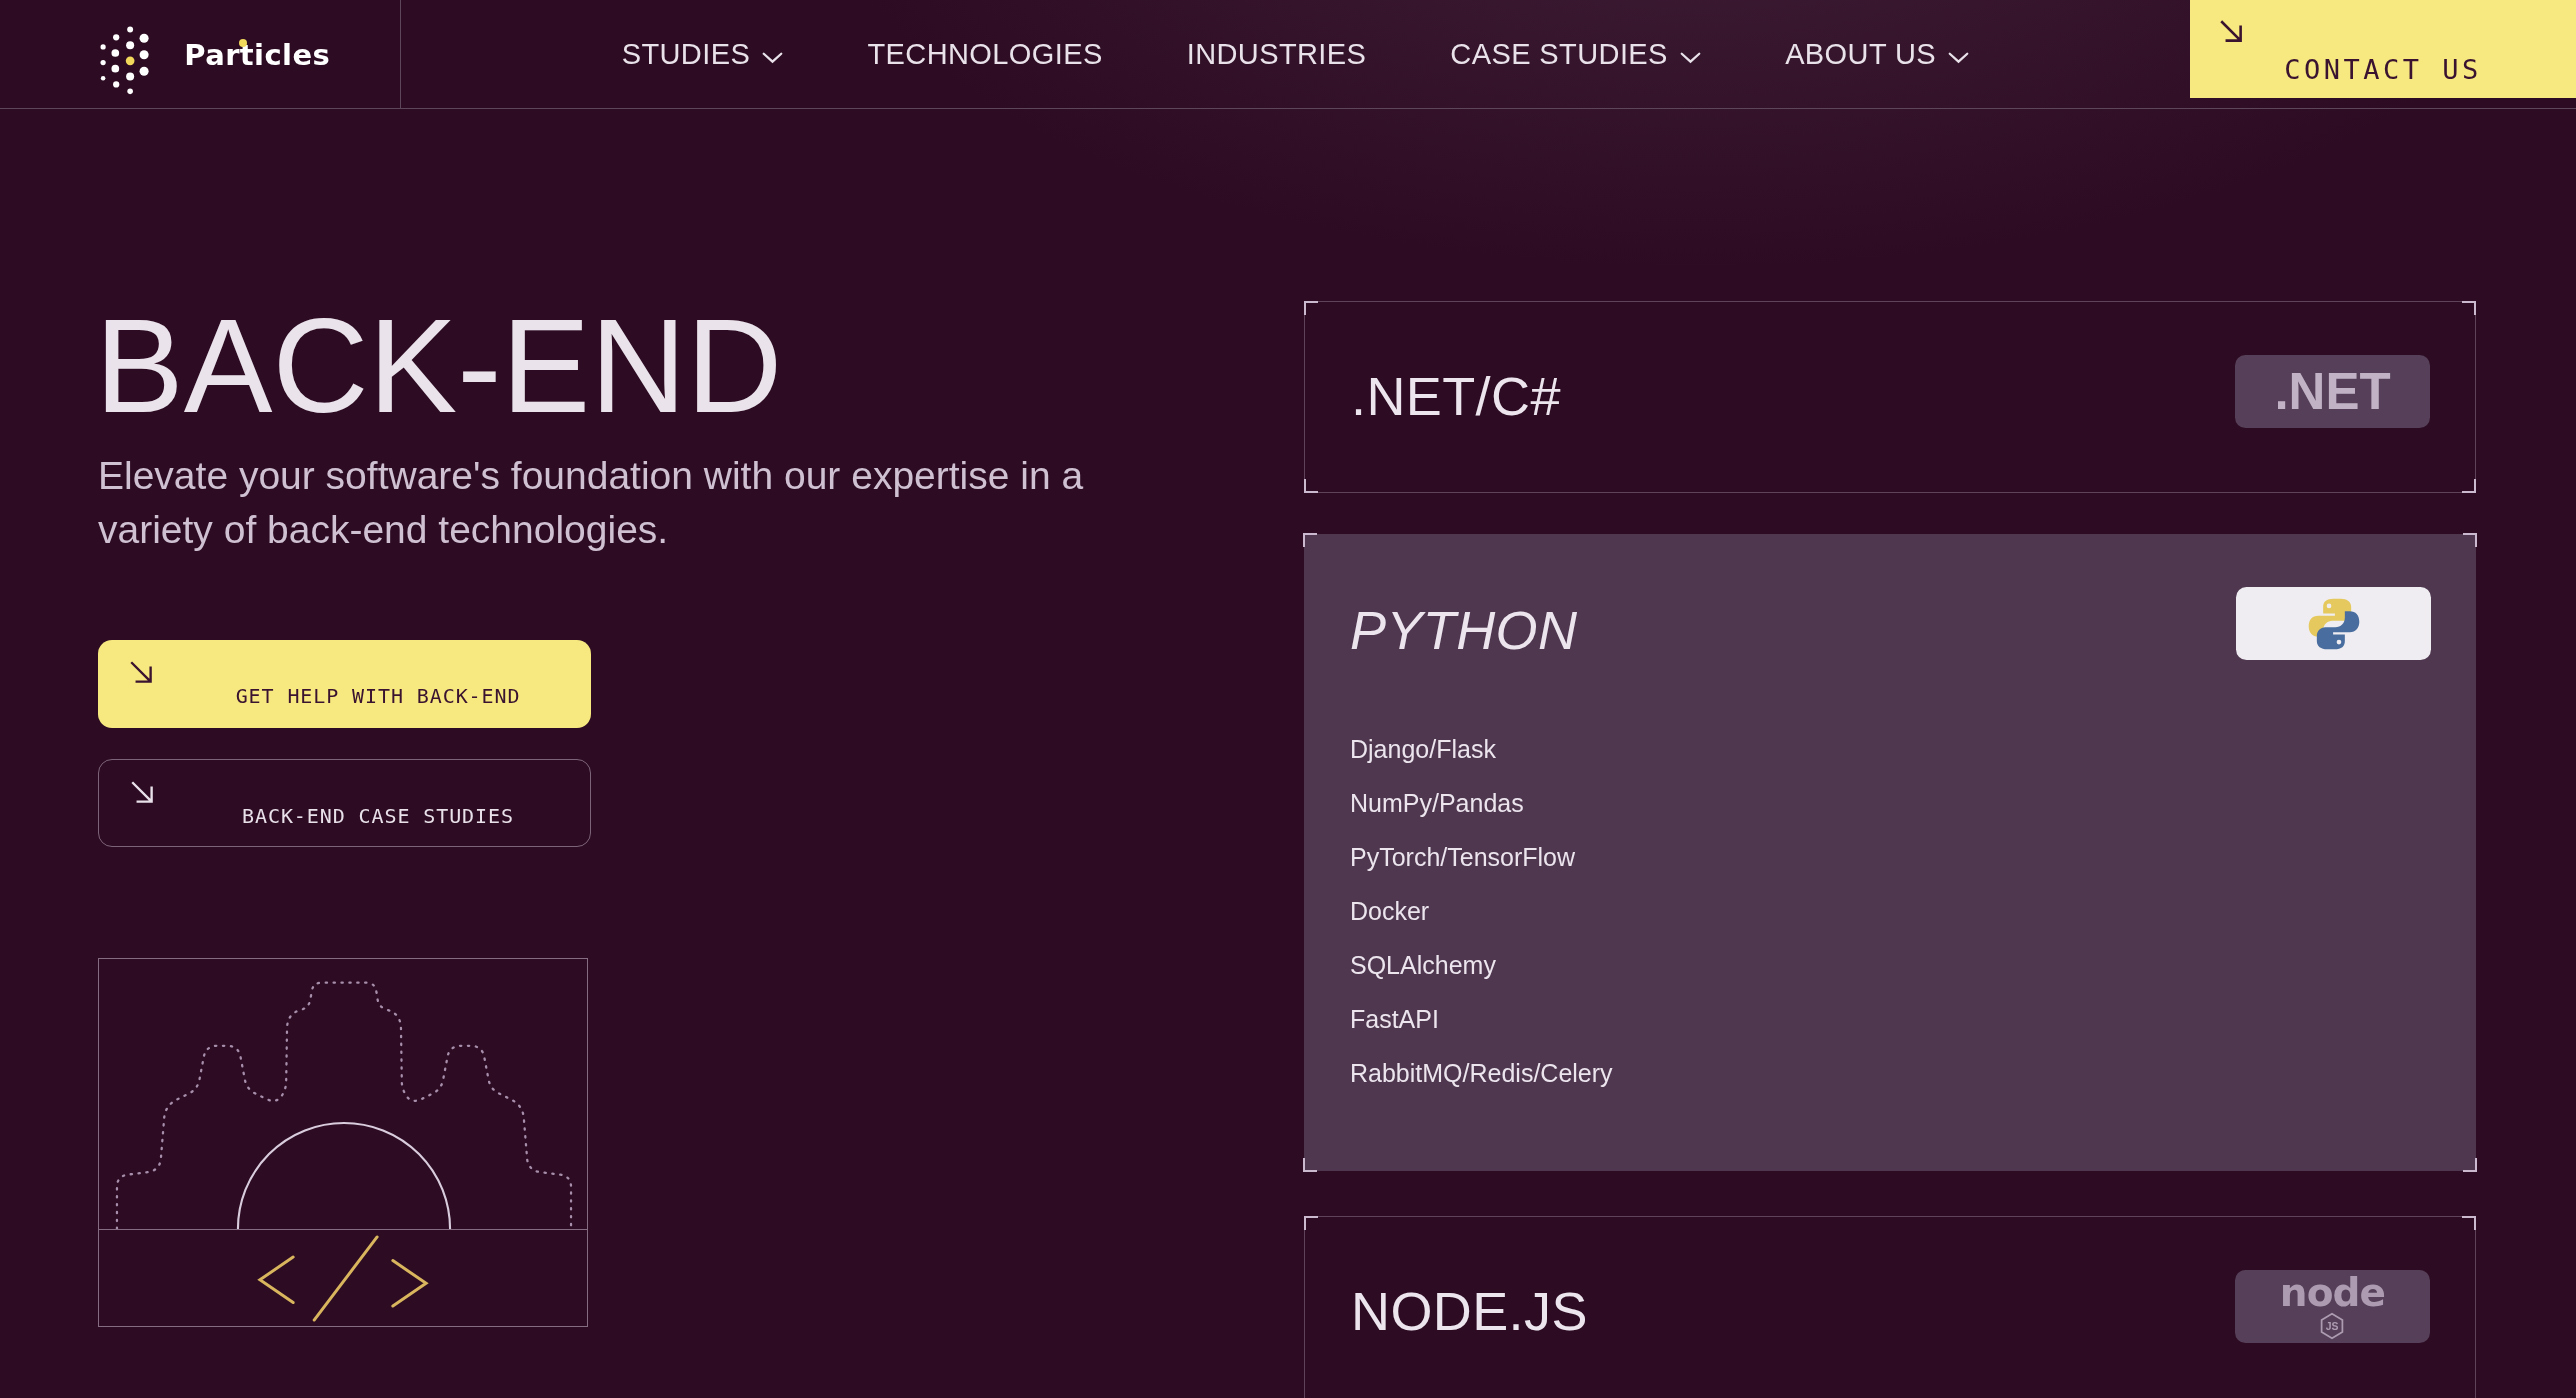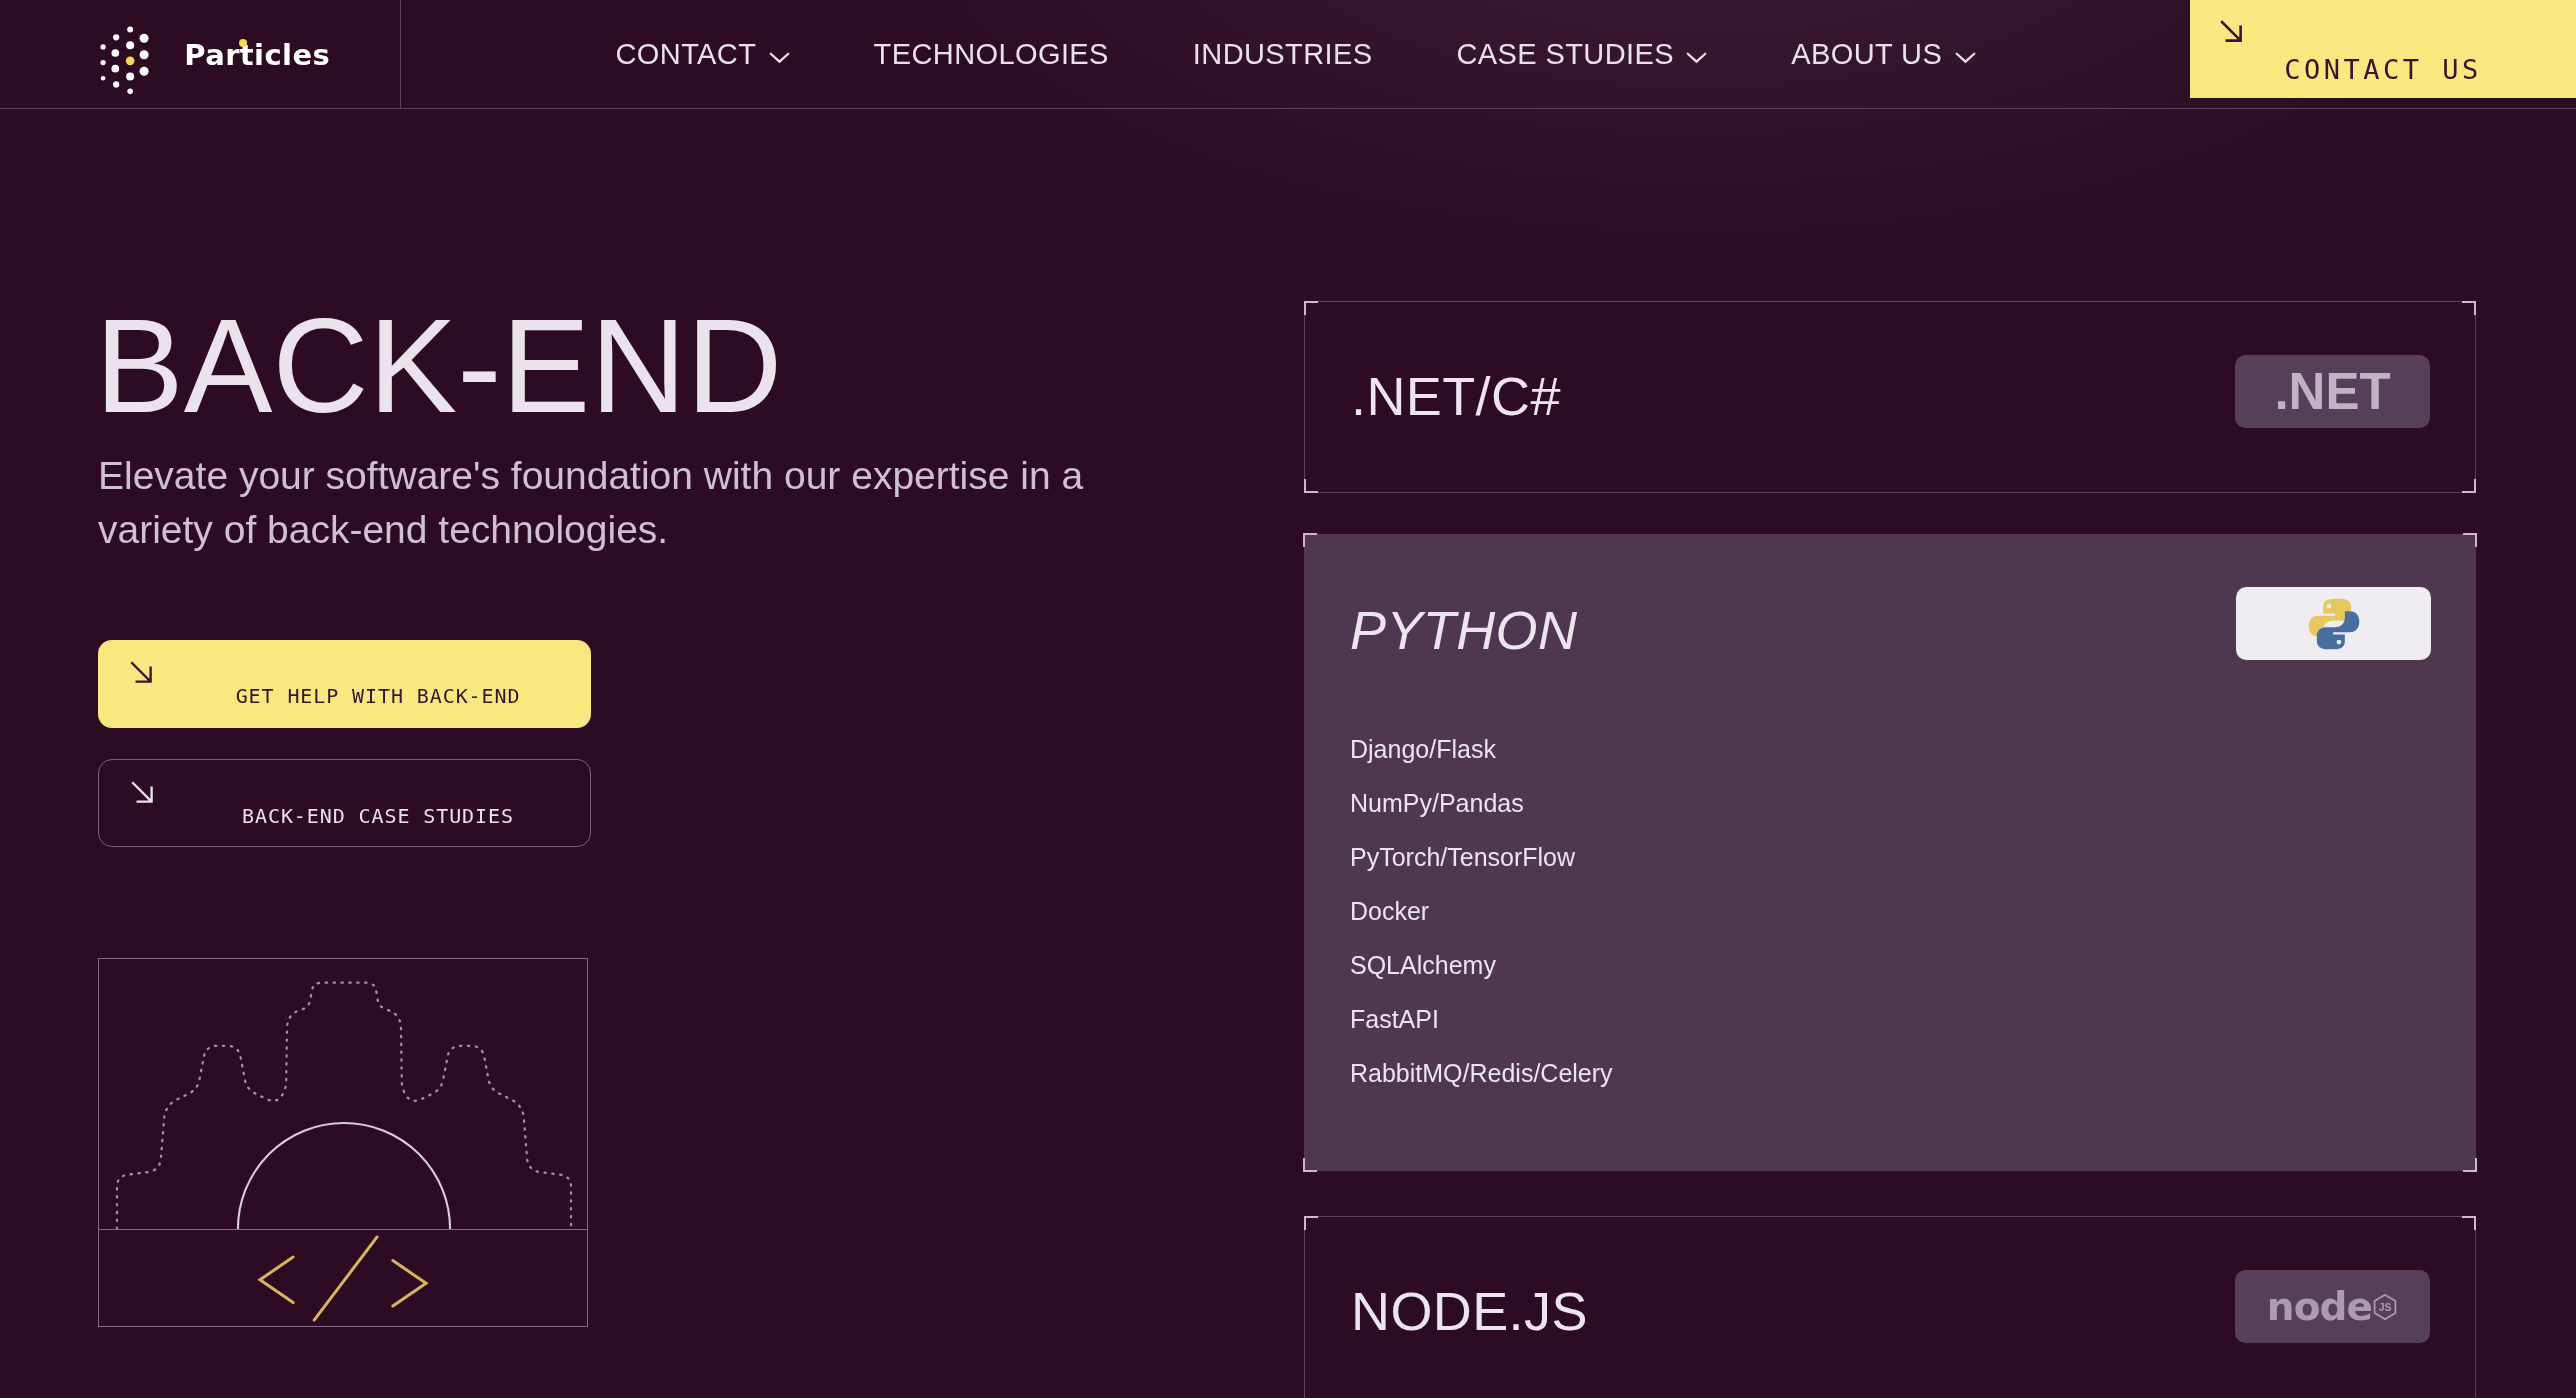--- a/index.html
+++ b/index.html
@@ -43,21 +43,21 @@
   
   .card { position:absolute; left:1304px; width:1172px; cursor:pointer; }
   .card-plain { border:0.9px solid rgba(202,185,207,0.32); background:transparent; }
   .card-active { background:#4f3750; }
   .card-title { position:absolute; left:46px; font-size:54px; color:#ece5ee; letter-spacing:0.4px; }
   .badge { position:absolute; right:45px; top:53px; width:195px; height:73px; border-radius:10.5px;
       display:flex; align-items:center; justify-content:center; }
   .badge-dark { background:#564059; }
   .badge-light { background:#efedf1; }
   .dotnet-text { font-size:51px; font-weight:700; color:#c1b2c6; letter-spacing:0; }
-  .node-logo { display:flex; flex-direction:row; align-items:center; line-height:1; }
+  .node-logo { display:flex; flex-direction:column; align-items:center; line-height:1; }
   .node-word { font-family:"DejaVu Sans", sans-serif; font-size:39px; font-weight:700; color:#ac9bb1; letter-spacing:-0.9px; }
   .tech-list { position:absolute; left:46px; top:188px; font-size:25px; line-height:54px; color:#ece5ee; }
   .tick { position:absolute; width:14px; height:14px; }
   .tick.tl { left:-0.9px; top:-0.9px; border-left:2.6px solid #cab9cf; border-top:2.6px solid #cab9cf; }
   .tick.tr { right:-0.9px; top:-0.9px; border-right:2.6px solid #cab9cf; border-top:2.6px solid #cab9cf; }
   .tick.bl { left:-0.9px; bottom:-0.9px; border-left:2.6px solid #cab9cf; border-bottom:2.6px solid #cab9cf; }
   .tick.br { right:-0.9px; bottom:-0.9px; border-right:2.6px solid #cab9cf; border-bottom:2.6px solid #cab9cf; }
 </style>
 </head>
 <body>
@@ -89,21 +89,21 @@
         </svg>
       </span>
       <span class="brand">
         <span>Particles</span>
         <span class="i-dot"></span>
       </span>
     </div>
 
     <div class="nav">
       <div class="nav-item">
-        <span>CONTACT</span>
+        <span>STUDIES</span>
         <span class="chev">
           <svg width="21" height="12.3" viewBox="0 0 24 14">
               <path d="M2 2 L12 11 L22 2" fill="none" stroke="#e9e2ea" stroke-width="2.6" stroke-linecap="round"></path>
             </svg>
         </span>
       </div>
       <div class="nav-item">
         <span>TECHNOLOGIES</span>
       </div>
       <div class="nav-item">

